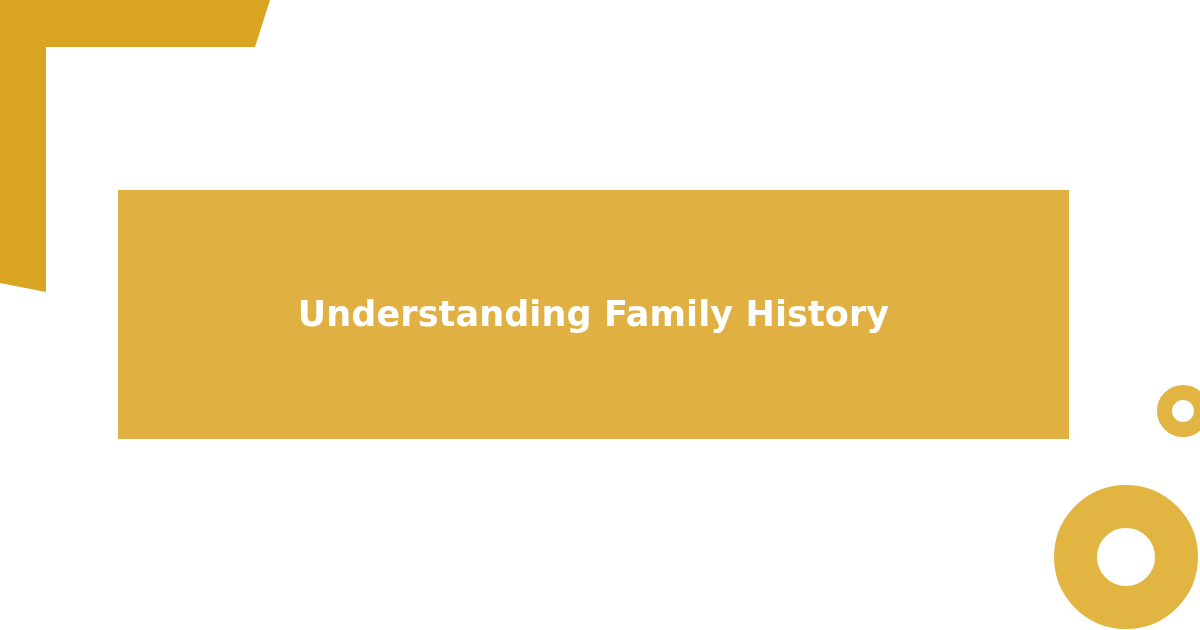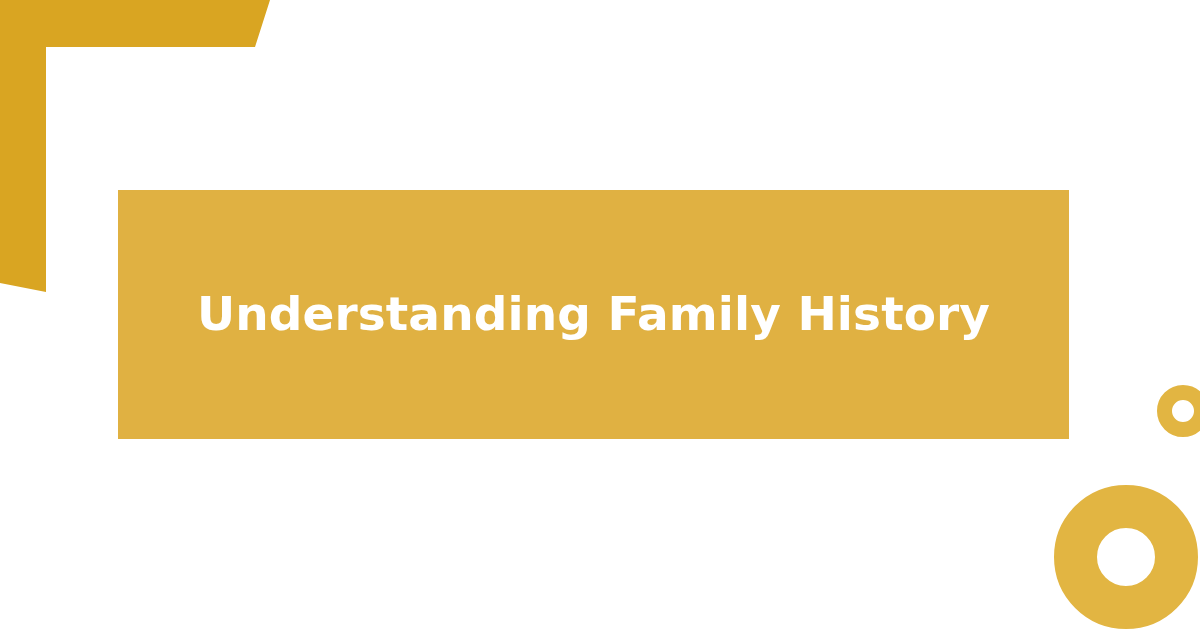--- a/index.html
+++ b/index.html
@@ -56,21 +56,21 @@
     left: 118px;
     top: 190px;
     width: 951px;
     height: 249px;
     background: #E0B142;
     display: flex;
     align-items: center;
     justify-content: center;
   }
   .banner-title {
-    font-size: 47px;
+    font-size: 35px;
     font-weight: 700;
     color: #ffffff;
     letter-spacing: 0.1px;
     line-height: 1.15;
     text-align: center;
     white-space: nowrap;
     margin: 0;
     padding: 0 28px;
   }
 </style>

